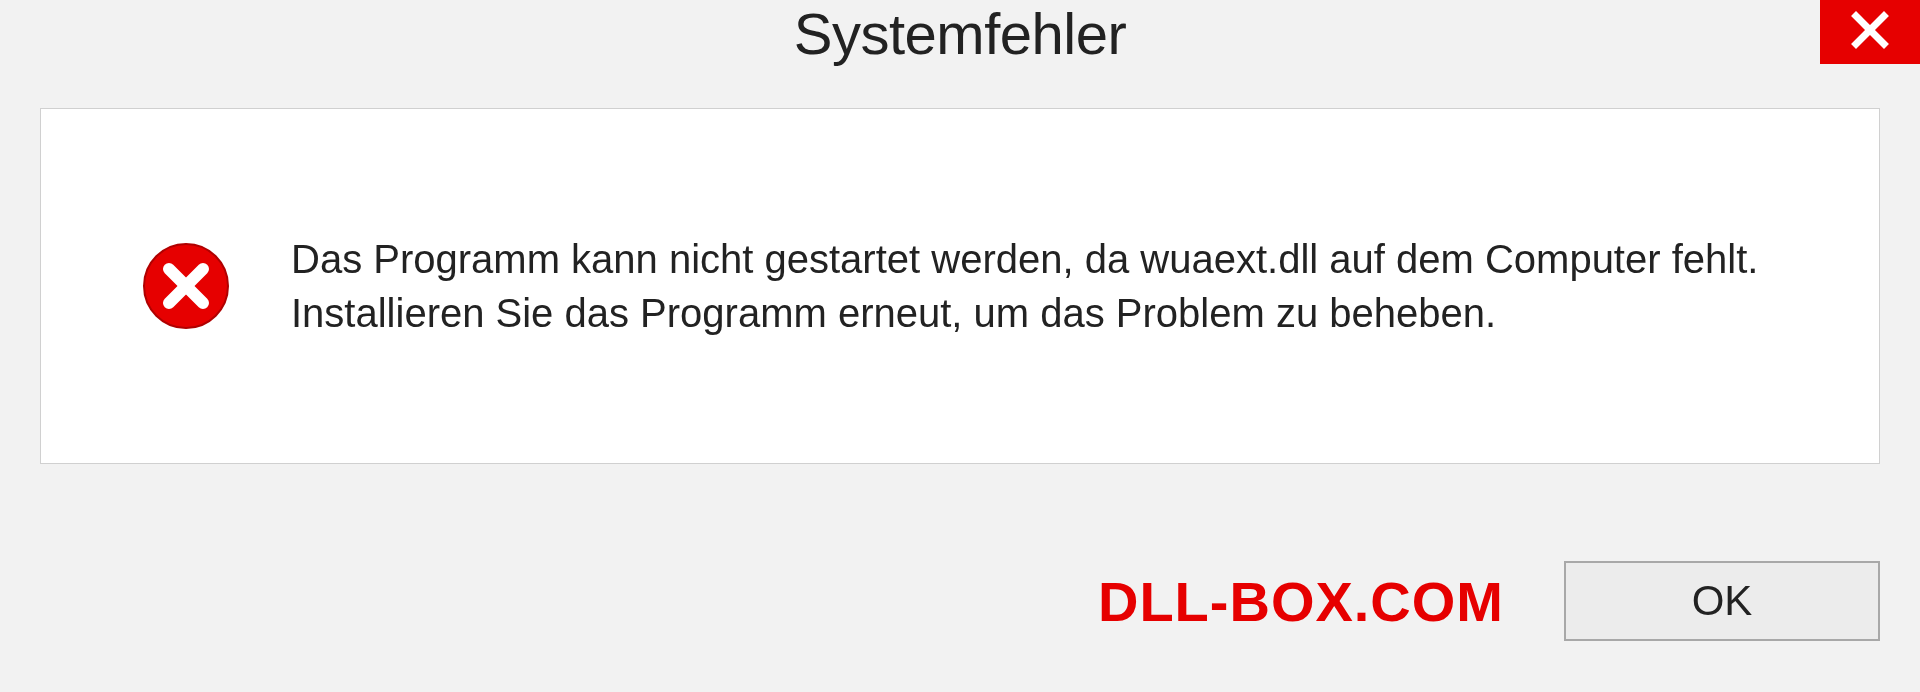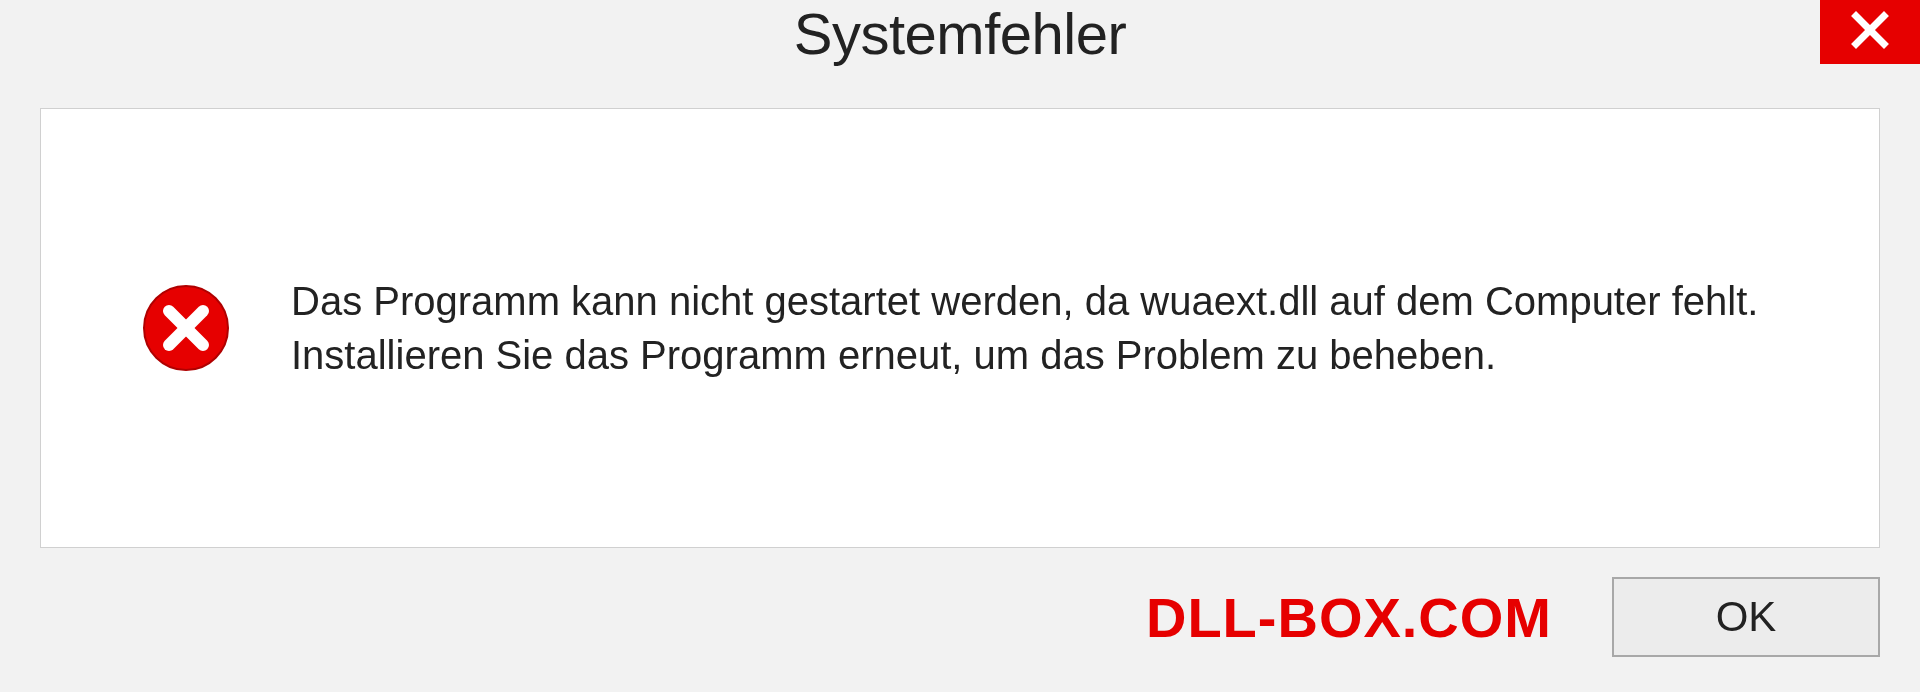--- a/index.html
+++ b/index.html
@@ -42,21 +42,21 @@
       cursor: pointer;
     }
     .close-btn svg {
       width: 40px;
       height: 40px;
     }
     .content-panel {
       margin: 18px 40px 0 40px;
       background: #fff;
       border: 1px solid #d0d0d0;
-      height: 440px;
+      height: 356px;
       display: flex;
       align-items: center;
       padding: 0 70px 0 100px;
       gap: 60px;
     }
     .error-icon-wrap {
       flex-shrink: 0;
       width: 90px;
       height: 90px;
       display: flex;
@@ -68,38 +68,38 @@
       height: 90px;
     }
     .error-message {
       font-size: 40px;
       line-height: 1.35;
       color: #222;
       font-weight: 400;
     }
     .footer-row {
       position: absolute;
-      bottom: 35px;
+      bottom: 51px;
       left: 0;
       right: 0;
       display: flex;
       align-items: center;
       justify-content: flex-end;
       padding: 0 40px;
       gap: 60px;
     }
     .watermark {
       font-size: 56px;
       font-weight: 900;
       color: #e60000;
       letter-spacing: 1px;
       font-family: Arial, sans-serif;
     }
     .ok-button {
-      width: 268px;
+      width: 316px;
       height: 80px;
       background: #ececec;
       border: 2px solid #a8a8a8;
       font-size: 42px;
       color: #222;
       display: flex;
       align-items: center;
       justify-content: center;
       cursor: pointer;
       font-weight: 400;

